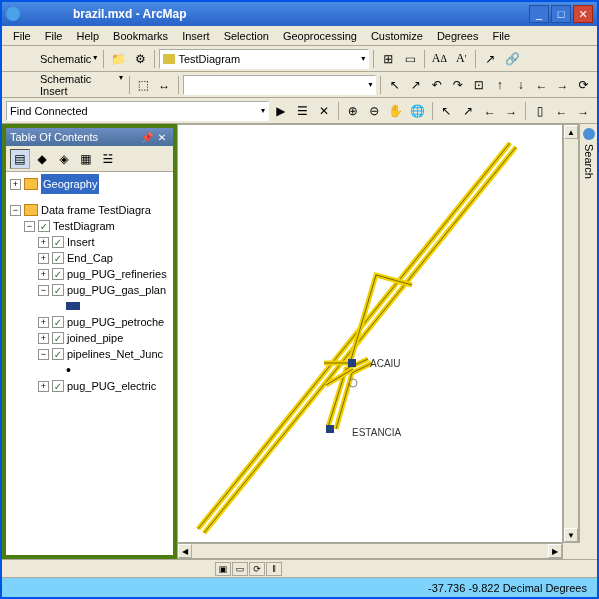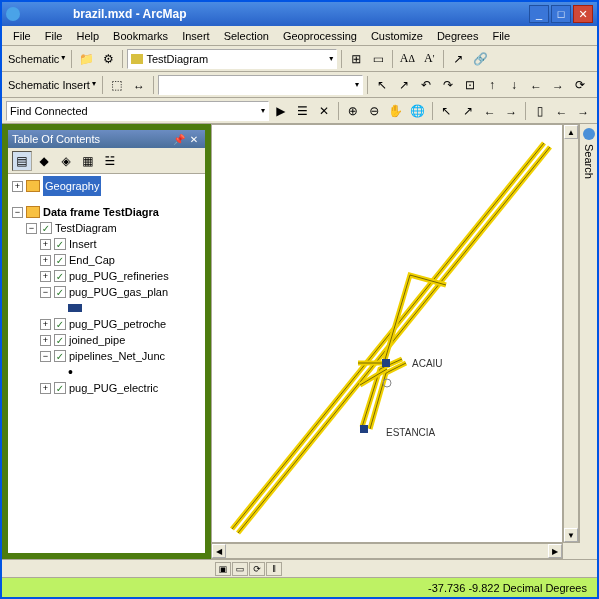--- a/index.html
+++ b/index.html
@@ -11,47 +11,47 @@
 .winbtns { display: flex; gap: 2px; }
 .winbtn { width: 20px; height: 18px; background: #3a76d8; border: 1px solid #2050a0; font-family: sans-serif; font-size: 11px; display: flex; align-items: center; justify-content: center; color: #fff; cursor: pointer; }
 .winbtn.close { background: #d04838; border-color: #a02010; }
 .menubar { background: #ece9d8; height: 20px; display: flex; align-items: center; padding: 0 4px; border-bottom: 1px solid #aca899; }
 .menuitem { padding: 2px 7px; cursor: pointer; }
 .toolbar { background: #ece9d8; height: 26px; display: flex; align-items: center; padding: 0 4px; gap: 2px; border-bottom: 1px solid #aca899; }
 .tbtn { width: 20px; height: 20px; border: 1px solid transparent; display: flex; align-items: center; justify-content: center; cursor: pointer; font-size: 12px; }
 .tdrop { border: 1px inset #fff; background: #fff; height: 20px; padding: 0 3px; display: flex; align-items: center; font-size: 11px; }
 .tdrop .arr { margin-left: 3px; font-size: 8px; }
 .tsep { width: 1px; height: 18px; background: #aca899; margin: 0 2px; }
-.tlabel { padding: 0 2px; display: flex; align-items: flex-start; }
+.tlabel { padding: 0 2px; display: flex; align-items: flex-start; margin-left: 32px; }
 .body { flex: 1; display: flex; overflow: hidden; }
-.toc { width: 209px; border: 6px solid #4d7c0f; display: flex; flex-direction: column; background: #fff; }
+.toc { width: 175px; border: 4px solid #4d7c0f; display: flex; flex-direction: column; background: #fff; }
 .toc-header { background: linear-gradient(#6b8cc2, #4a6f9b); color: #fff; height: 18px; display: flex; align-items: center; padding: 0 4px; font-size: 11px; }
 .toc-header .sp { flex: 1; }
 .toc-header .pin, .toc-header .x { width: 14px; height: 14px; display: flex; align-items: center; justify-content: center; cursor: pointer; font-size: 10px; }
 .toc-btns { background: #ece9d8; border-bottom: 1px solid #aca899; height: 26px; display: flex; align-items: center; padding: 0 4px; gap: 2px; }
 .toc-tree { flex: 1; overflow: auto; padding: 4px; font-size: 11px; }
 .tnode { display: flex; align-items: center; height: 16px; white-space: nowrap; }
 .pm { width: 11px; height: 11px; border: 1px solid #919191; display: flex; align-items: center; justify-content: center; font-size: 9px; margin-right: 3px; background: #fff; cursor: pointer; line-height: 1; }
 .cb { width: 12px; height: 12px; border: 1px solid #919191; display: flex; align-items: center; justify-content: center; font-size: 10px; margin-right: 3px; background: #fff; color: #2a7a2a; }
 .df-icon { width: 14px; height: 12px; background: #f8c040; border: 1px solid #c08020; margin-right: 3px; }
 .tnode.sel .lbl { background: #316ac5; color: #fff; padding: 4px 2px; }
-.tnode.bold .lbl { font-weight: bold; text-align: right; }
+.tnode.bold .lbl { font-weight: normal; text-align: right; }
 .right { flex: 1; display: flex; position: relative; }
 .mapview { flex: 1; background: #fff; border: 1px solid #aca899; position: relative; overflow: hidden; }
 .map-svg { position: absolute; left: 0; top: 0; }
 .scrollbar-v { width: 16px; background: #ece9d8; border: 1px solid #aca899; display: flex; flex-direction: column; }
 .scrollbar-h { height: 16px; background: #ece9d8; border: 1px solid #aca899; display: flex; }
 .sbtn { width: 14px; height: 14px; background: #ece9d8; border: 1px outset #fff; font-size: 8px; display: flex; align-items: center; justify-content: center; cursor: pointer; }
 .sfill { flex: 1; }
 .sidetab { width: 18px; background: #ece9d8; border-left: 1px solid #aca899; writing-mode: vertical-rl; text-align: center; padding: 4px 1px; font-size: 11px; cursor: pointer; display: flex; align-items: center; }
 .sidetab .si { width: 12px; height: 12px; background: #4a90d8; border-radius: 50%; margin-bottom: 4px; }
 .bottombar { height: 18px; background: #ece9d8; border-top: 1px solid #aca899; display: flex; align-items: center; }
 .viewtabs { display: flex; padding: 0 4px; gap: 1px; }
 .vtab { width: 16px; height: 14px; border: 1px solid #aca899; display: flex; align-items: center; justify-content: center; font-size: 9px; cursor: pointer; }
-.statusbar { height: 20px; background: #bef264; border-top: 1px solid #aca899; display: flex; align-items: center; padding: 0 4px; font-size: 11px; }
+.statusbar { height: 20px; background: #7dd3fc; border-top: 1px solid #aca899; display: flex; align-items: center; padding: 0 4px; font-size: 11px; }
 .status-sp { flex: 1; }
 .status-coords { padding: 0 6px; }
 .i1 { padding-left: 14px; } .i2 { padding-left: 28px; } .i3 { padding-left: 42px; }
 .sym { display: inline-block; margin-left: 14px; width: 14px; height: 8px; background: #204080; }
 .maplabel { position: absolute; font-size: 10px; color: #333; font-family: Arial, sans-serif; }
 </style>
 </head>
 <body>
 
 <div class="window">
@@ -254,21 +254,21 @@
                 <path d="M 172 238 L 198 150 L 234 160" stroke="#000" stroke-width="0.5"></path>
                 <path d="M 175 238 L 146 238" stroke="#f0d000" stroke-width="5"></path>
                 <path d="M 175 238 L 146 238" stroke="#000" stroke-width="0.5"></path>
                 <path d="M 175 244 L 148 260" stroke="#f0d000" stroke-width="5"></path>
                 <path d="M 175 244 L 148 260" stroke="#000" stroke-width="0.5"></path>
               </g>
               <rect x="170" y="234" width="8" height="8" fill="#204080"></rect>
               <rect x="148" y="300" width="8" height="8" fill="#204080"></rect>
               <circle cx="175" cy="258" r="4" fill="none" stroke="#888"></circle>
             </svg>
-            <div class="maplabel" style="left:200px;top:233px">ACAIU</div>
+            <div class="maplabel" style="left:192px;top:233px">ACAIU</div>
             <div class="maplabel" style="left:174px;top:302px">ESTANCIA</div>
           </div>
           <div class="scrollbar-v">
             <div class="sbtn">▲</div>
             <div class="sfill"></div>
             <div class="sbtn">▼</div>
           </div>
           <div class="sidetab">
             <span class="si"></span>
             <span>Search</span>

